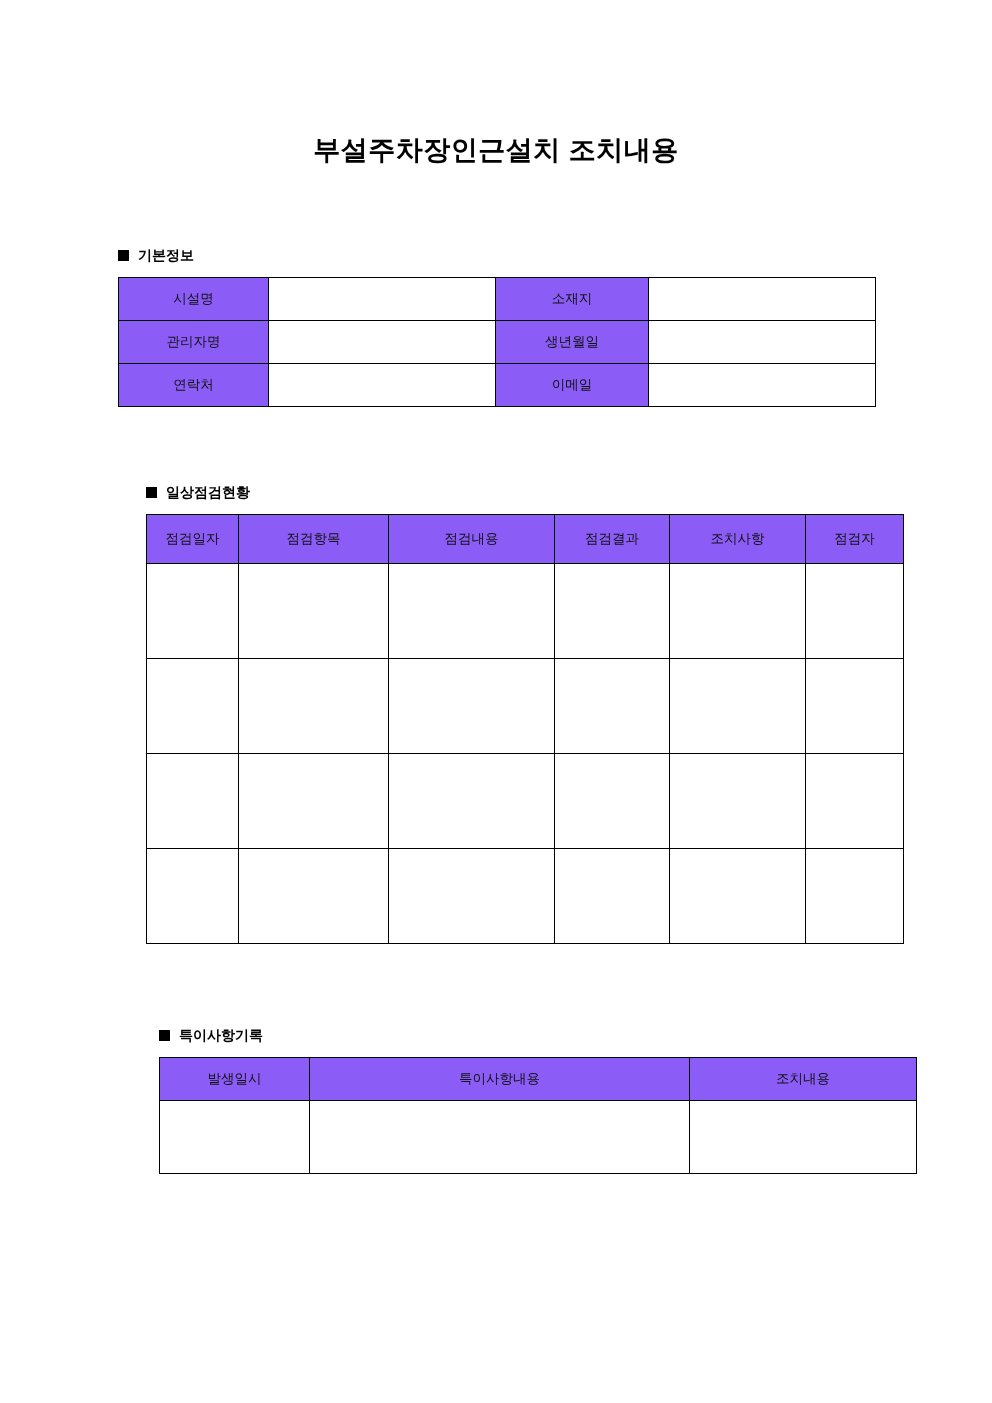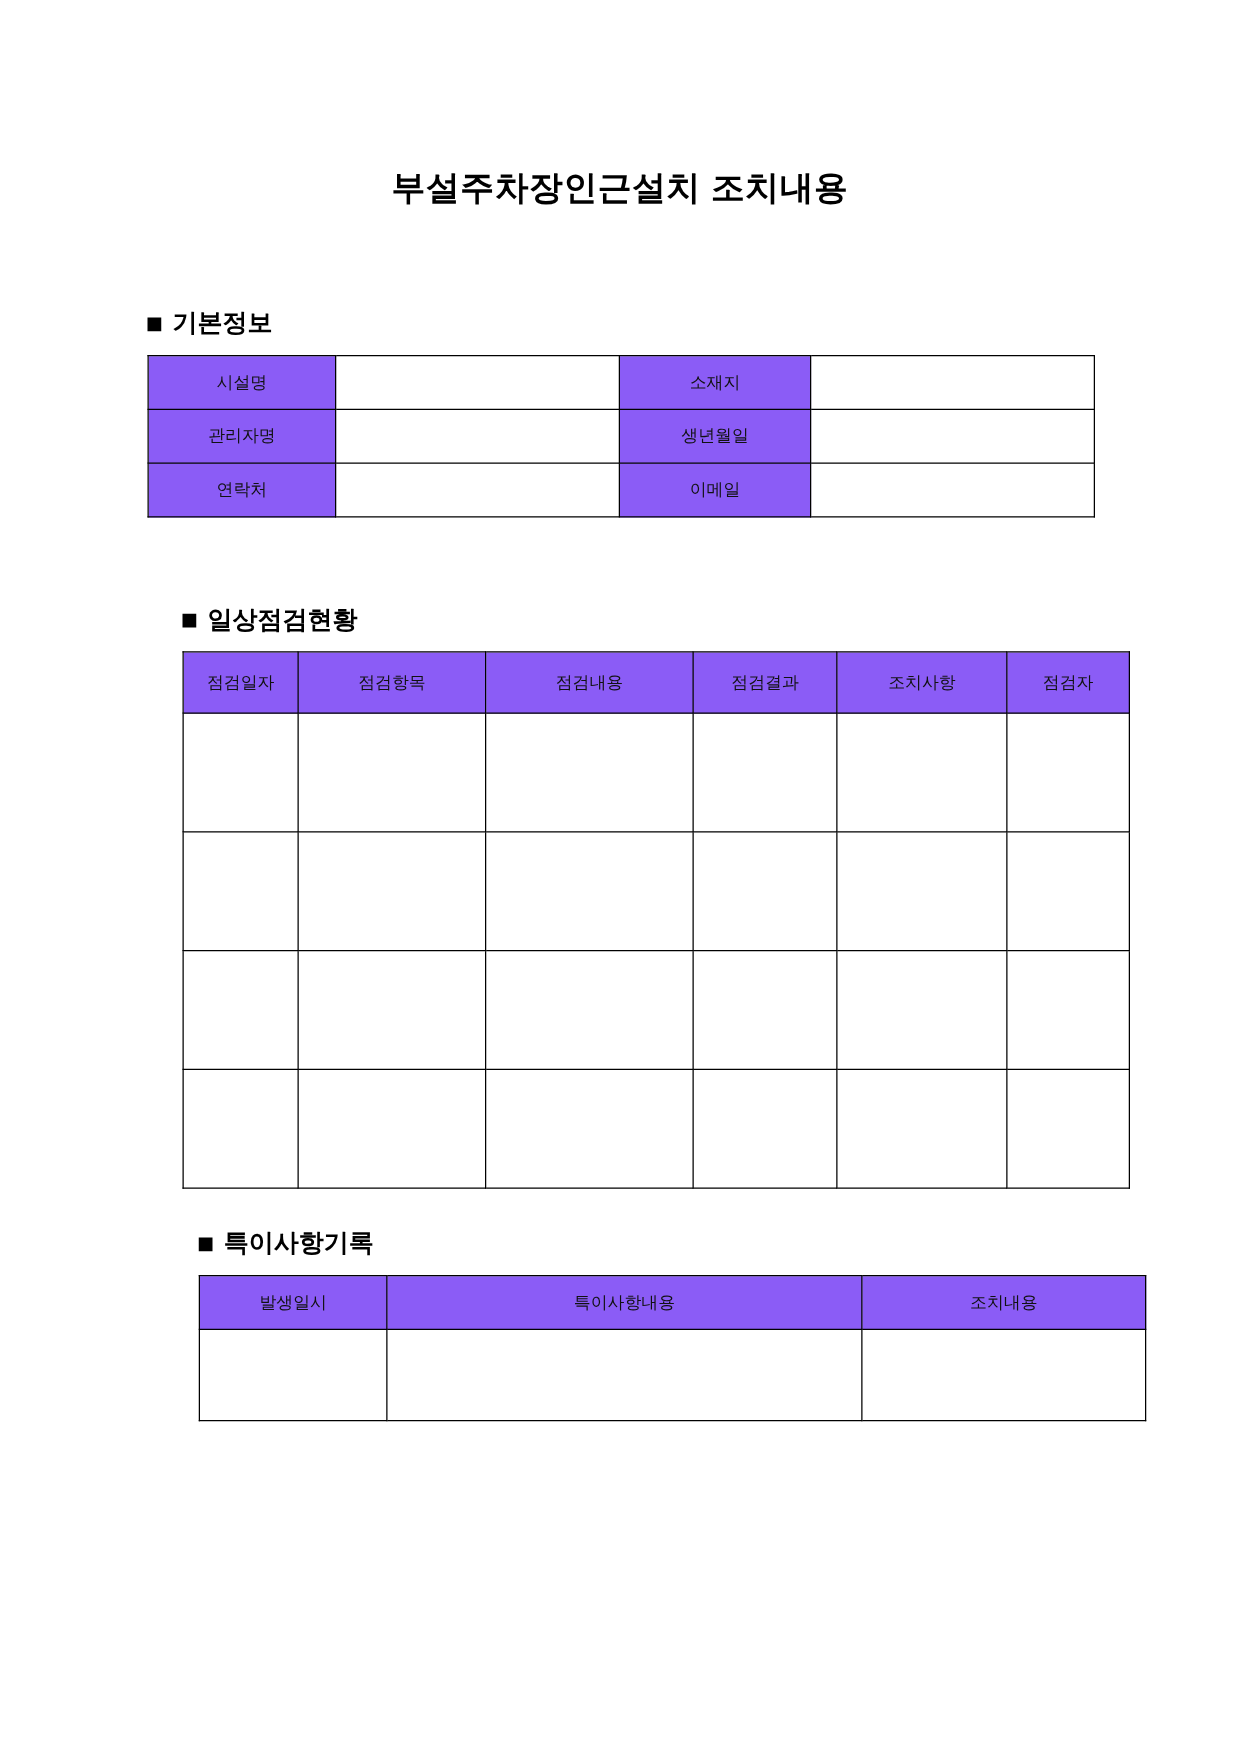--- a/index.html
+++ b/index.html
@@ -33,21 +33,21 @@
   }
   .section {
     position: absolute;
     left: 118px;
     width: 757px;
   }
   .section-heading {
     display: flex;
     align-items: center;
     gap: 9px;
-    font-size: 20px;
+    font-size: 14px;
     font-weight: bold;
     color: #000;
     margin: 0 0 14px 0;
     line-height: 1.1;
   }
   .bullet-square {
     display: inline-block;
     width: 11px;
     height: 11px;
     background: #000;
@@ -195,21 +195,21 @@
           <td class="body-cell"></td>
           <td class="body-cell"></td>
           <td class="body-cell"></td>
           <td class="body-cell"></td>
           <td class="body-cell"></td>
         </tr>
       </tbody>
     </table>
   </div>
 
-  <div class="section" style="top:984px;padding-left:41px;">
+  <div class="section" style="top:1028px;padding-left:41px;">
     <div class="section-heading">
       <span class="bullet-square"></span>
       <span>특이사항기록</span>
     </div>
 
     <table class="form-table" id="remarks-table">
       <colgroup>
         <col class="cr-1">
           <col class="cr-2">
           <col class="cr-3">

